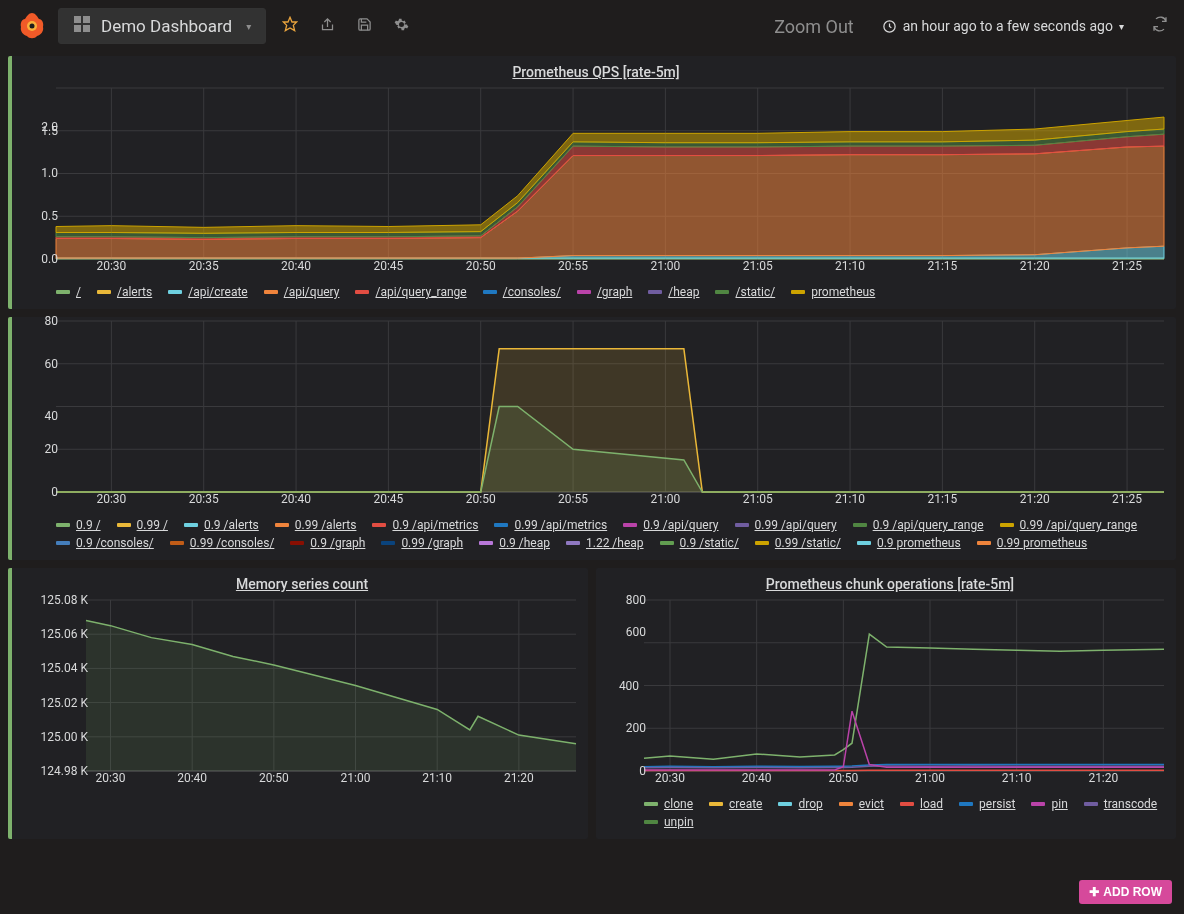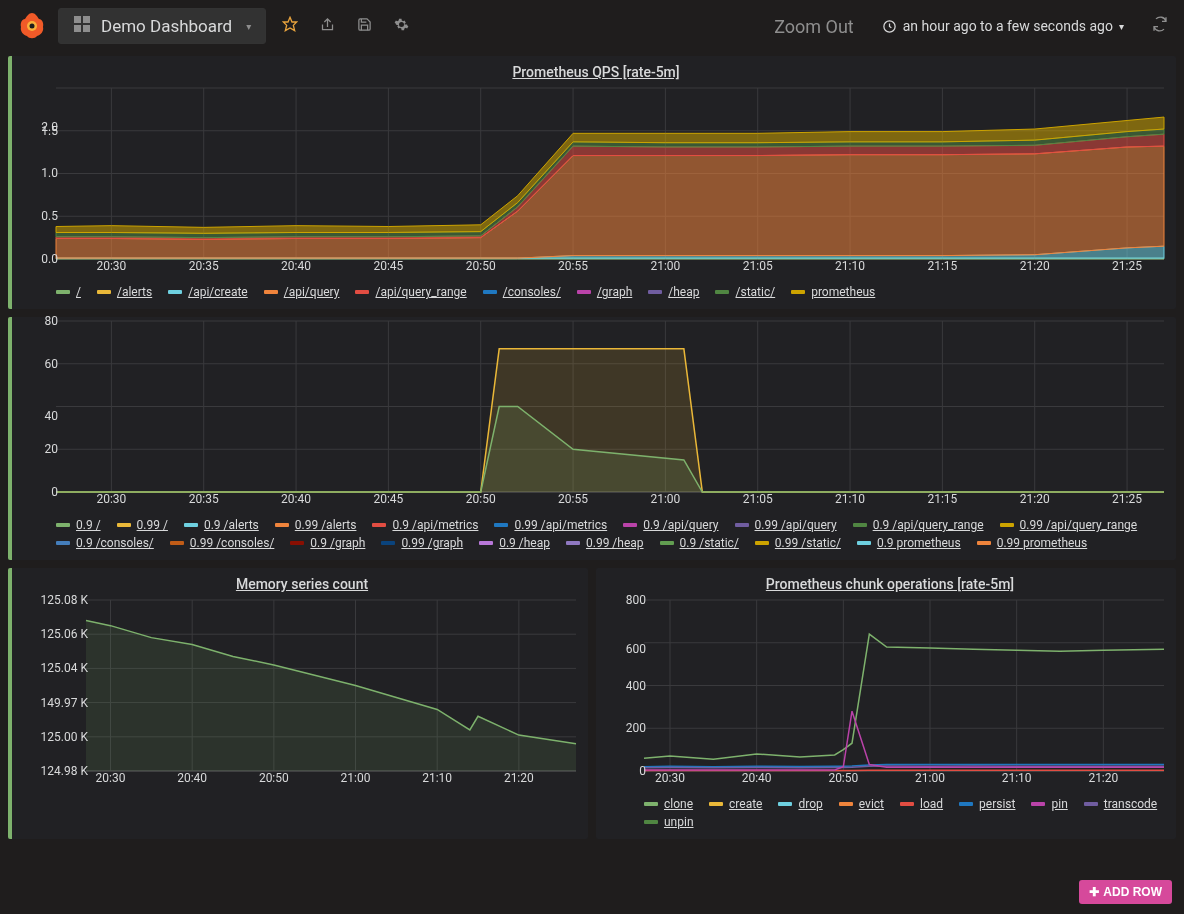--- a/index.html
+++ b/index.html
@@ -391,21 +391,21 @@
           <div class="legend-item">
             <span class="swatch" style="background: rgb(10, 67, 124);"></span>
             <span>0.99 /graph</span>
           </div>
           <div class="legend-item">
             <span class="swatch" style="background: rgb(184, 119, 217);"></span>
             <span>0.9 /heap</span>
           </div>
           <div class="legend-item">
             <span class="swatch" style="background: rgb(143, 120, 193);"></span>
-            <span>0.99 /heap</span>
+            <span>1.22 /heap</span>
           </div>
           <div class="legend-item">
             <span class="swatch" style="background: rgb(98, 158, 81);"></span>
             <span>0.9 /static/</span>
           </div>
           <div class="legend-item">
             <span class="swatch" style="background: rgb(204, 163, 0);"></span>
             <span>0.99 /static/</span>
           </div>
           <div class="legend-item">
@@ -437,21 +437,21 @@
             <line class="grid-line" x1="339.5" y1="4" x2="339.5" y2="175"></line>
             <line class="grid-line" x1="421.1666666666667" y1="4" x2="421.1666666666667" y2="175"></line>
             <line class="grid-line" x1="502.8333333333333" y1="4" x2="502.8333333333333" y2="175"></line>
             <line class="grid-line-strong" x1="70" y1="175" x2="560" y2="175"></line>
             <path d="M 70 24.520000000001943 L 94.5 29.65000000000242 L 135.33333333333331 41.61999999998736 L 176.16666666666669 48.459999999996114 L 217 60.43000000000535 L 257.83333333333337 68.97999999999807 L 298.66666666666663 79.23999999999903 L 339.5 89.5 L 380.3333333333333 101.47000000000924 L 421.1666666666667 113.43999999999417 L 453.8333333333333 133.9599999999961 L 462 120.28000000000291 L 502.8333333333333 139.0899999999966 L 560 147.6400000000136" fill="none" stroke="#7eb26d" stroke-width="1.5"></path>
             <path d="M 70 24.520000000001943 L 94.5 29.65000000000242 L 135.33333333333331 41.61999999998736 L 176.16666666666669 48.459999999996114 L 217 60.43000000000535 L 257.83333333333337 68.97999999999807 L 298.66666666666663 79.23999999999903 L 339.5 89.5 L 380.3333333333333 101.47000000000924 L 421.1666666666667 113.43999999999417 L 453.8333333333333 133.9599999999961 L 462 120.28000000000291 L 502.8333333333333 139.0899999999966 L 560 147.6400000000136 L 560 175 L 70 175 Z" fill="#7eb26d" fill-opacity="0.12"></path>
           </svg>
           <div class="ylabels" style="width:64px;">
             <div class="ylabel" style="top:175px;width:64px;">124.98 K</div>
             <div class="ylabel" style="top:140.80000000000484px;width:64px;">125.00 K</div>
-            <div class="ylabel" style="top:106.60000000000971px;width:64px;">149.97 K</div>
+            <div class="ylabel" style="top:106.60000000000971px;width:64px;">125.02 K</div>
             <div class="ylabel" style="top:72.39999999999029px;width:64px;">125.04 K</div>
             <div class="ylabel" style="top:38.19999999999513px;width:64px;">125.06 K</div>
             <div class="ylabel" style="top:4px;width:64px;">125.08 K</div>
           </div>
           <div class="xlabels">
             <div class="xlabel" style="left:94.5px;">20:30</div>
             <div class="xlabel" style="left:176.16666666666669px;">20:40</div>
             <div class="xlabel" style="left:257.83333333333337px;">20:50</div>
             <div class="xlabel" style="left:339.5px;">21:00</div>
             <div class="xlabel" style="left:421.1666666666667px;">21:10</div>
@@ -477,22 +477,22 @@
             <line class="grid-line-strong" x1="40" y1="175" x2="560" y2="175"></line>
             <path d="M 40 162.175 L 66 160.0375 L 109.33333333333333 163.24375 L 152.66666666666669 157.9 L 196 161.10625 L 230.66666666666666 158.96875 L 239.33333333333334 153.625 L 248 147.2125 L 265.33333333333337 38.19999999999999 L 282.66666666666663 51.025000000000006 L 326 52.09375 L 369.3333333333333 53.162499999999994 L 412.6666666666667 54.23124999999999 L 456 55.30000000000001 L 499.3333333333333 54.23124999999999 L 560 53.162499999999994" fill="none" stroke="#7eb26d" stroke-width="1.5"></path>
             <path d="M 40 170.725 L 66 170.2975 L 109.33333333333333 170.725 L 152.66666666666669 170.2975 L 196 170.51125 L 230.66666666666666 170.2975 L 239.33333333333334 170.2975 L 248 170.08375 L 265.33333333333337 169.015 L 282.66666666666663 168.5875 L 326 168.5875 L 369.3333333333333 168.5875 L 412.6666666666667 168.5875 L 456 168.5875 L 499.3333333333333 168.5875 L 560 168.5875" fill="none" stroke="#1f78c1" stroke-width="1.5"></path>
             <path d="M 40 171.79375 L 66 171.58 L 109.33333333333333 171.79375 L 152.66666666666669 171.58 L 196 171.79375 L 230.66666666666666 171.58 L 239.33333333333334 171.58 L 248 171.36625 L 265.33333333333337 170.2975 L 282.66666666666663 170.08375 L 326 170.2975 L 369.3333333333333 170.08375 L 412.6666666666667 170.2975 L 456 170.2975 L 499.3333333333333 170.2975 L 560 170.2975" fill="none" stroke="#705da0" stroke-width="1.5"></path>
             <path d="M 40 174.5725 L 66 174.5725 L 109.33333333333333 174.5725 L 152.66666666666669 174.5725 L 196 174.5725 L 230.66666666666666 174.5725 L 239.33333333333334 174.5725 L 248 174.5725 L 265.33333333333337 174.35875 L 282.66666666666663 174.35875 L 326 174.35875 L 369.3333333333333 174.35875 L 412.6666666666667 174.35875 L 456 174.35875 L 499.3333333333333 174.35875 L 560 174.35875" fill="none" stroke="#e24d42" stroke-width="1.5"></path>
             <path d="M 40 173.93125 L 66 173.93125 L 109.33333333333333 173.93125 L 152.66666666666669 173.93125 L 196 173.93125 L 230.66666666666666 173.93125 L 239.33333333333334 170.725 L 248 115.15 L 265.33333333333337 168.5875 L 282.66666666666663 171.1525 L 326 171.1525 L 369.3333333333333 171.1525 L 412.6666666666667 171.1525 L 456 171.1525 L 499.3333333333333 171.1525 L 560 171.1525" fill="none" stroke="#ba43a9" stroke-width="1.5"></path>
           </svg>
           <div class="ylabels" style="width:34px;">
             <div class="ylabel" style="top:175px;width:34px;">0</div>
             <div class="ylabel" style="top:132.25px;width:34px;">200</div>
-            <div class="ylabel" style="top:89.5px;width:34px;">400</div>
-            <div class="ylabel" style="top:53px;width:34px;text-align:right;">600</div>
+            <div class="ylabel" style="top:89.5px;width:34px;text-align:center;">400</div>
+            <div class="ylabel" style="top:36px;width:34px;text-align:right;">600</div>
             <div class="ylabel" style="top:4px;width:34px;">800</div>
           </div>
           <div class="xlabels">
             <div class="xlabel" style="left:66px;">20:30</div>
             <div class="xlabel" style="left:152.66666666666669px;">20:40</div>
             <div class="xlabel" style="left:239.33333333333334px;">20:50</div>
             <div class="xlabel" style="left:326px;">21:00</div>
             <div class="xlabel" style="left:412.6666666666667px;">21:10</div>
             <div class="xlabel" style="left:499.3333333333333px;">21:20</div>
           </div>

